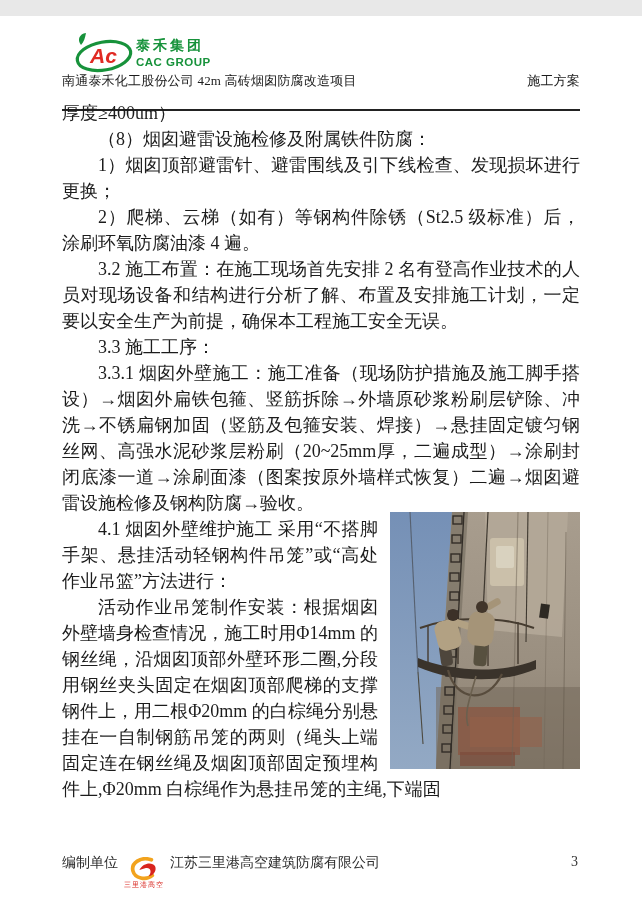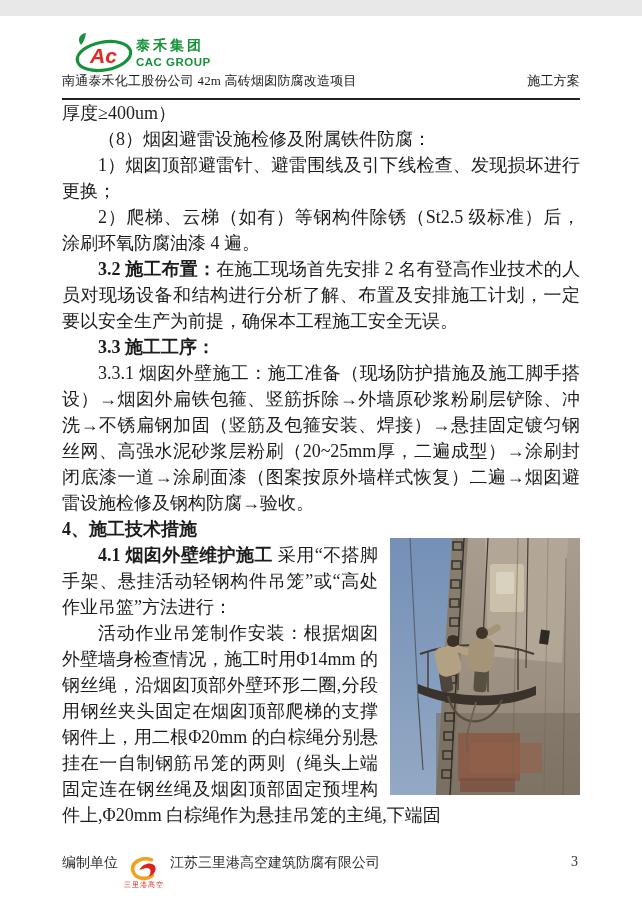--- a/index.html
+++ b/index.html
@@ -6,31 +6,31 @@
   #page{
     position:relative;width:642px;height:904px;background:#ffffff;
     font-family:"Liberation Serif","DejaVu Serif",serif;color:#1c1c1c;
     overflow:hidden;margin:16px auto;
   }
   
   .header-logo{position:absolute;left:74px;top:14px;}
   .header-row{
     position:absolute;left:62px;right:62px;top:56px;
     display:flex;justify-content:space-between;align-items:flex-end;
-    border-bottom:2px solid #222;padding-bottom:8px;font-size:13px;
+    border-bottom:2px solid #222;padding-bottom:19px;font-size:13px;
     letter-spacing:0.2px;
   }
   
   .doc-body{
     position:absolute;left:62px;top:84px;width:518px;
     font-size:18px;line-height:26px;text-align:justify;
   }
   .doc-body p{margin:0;}
   .indent{text-indent:2em;}
-  .bold{font-weight:bold;}
+  .bold{font-weight:normal;}
   
   .photo{
     float:right;width:190px;height:257px;margin:-4px 0 6px 12px;
     display:block;
   }
   
   .footer{
     position:absolute;left:62px;right:58px;top:838px;height:30px;
     display:flex;align-items:flex-start;font-size:14px;color:#2b2b2b;
   }
@@ -59,21 +59,20 @@
   </div>
 
   <div class="doc-body">
     <p>厚度≥400um）</p>
     <p class="indent">（8）烟囱避雷设施检修及附属铁件防腐：</p>
     <p class="indent">1）烟囱顶部避雷针、避雷围线及引下线检查、发现损坏进行更换；</p>
     <p class="indent">2）爬梯、云梯（如有）等钢构件除锈（St2.5 级标准）后，涂刷环氧防腐油漆 4 遍。</p>
     <p class="indent"><span class="bold">3.2 施工布置：</span><span>在施工现场首先安排 2 名有登高作业技术的人员对现场设备和结构进行分析了解、布置及安排施工计划，一定要以安全生产为前提，确保本工程施工安全无误。</span></p>
     <p class="indent bold">3.3 施工工序：</p>
     <p class="indent"><span>3.3.1 烟囱外壁施工：</span><span>施工准备（现场防护措施及施工脚手搭设）→烟囱外扁铁包箍、竖筋拆除→外墙原砂浆粉刷层铲除、冲洗→不锈扁钢加固（竖筋及包箍安装、焊接）→悬挂固定镀匀钢丝网、高强水泥砂浆层粉刷（20~25mm厚，二遍成型）→涂刷封闭底漆一道→涂刷面漆（图案按原外墙样式恢复）二遍→烟囱避雷设施检修及钢构防腐→验收。</span></p>
-    <p class="bold">4、施工技术措施</p>
 
     <p class="indent">
       
       <svg class="photo" viewBox="0 0 190 257" preserveAspectRatio="none">
         <defs>
           <linearGradient id="skyGrad" x1="0" y1="0" x2="0" y2="1">
             <stop offset="0" stop-color="#7590b6"></stop>
               <stop offset="1" stop-color="#93a9c4"></stop>
           </linearGradient>
           <linearGradient id="chimGrad" x1="0" y1="0" x2="0" y2="1">

